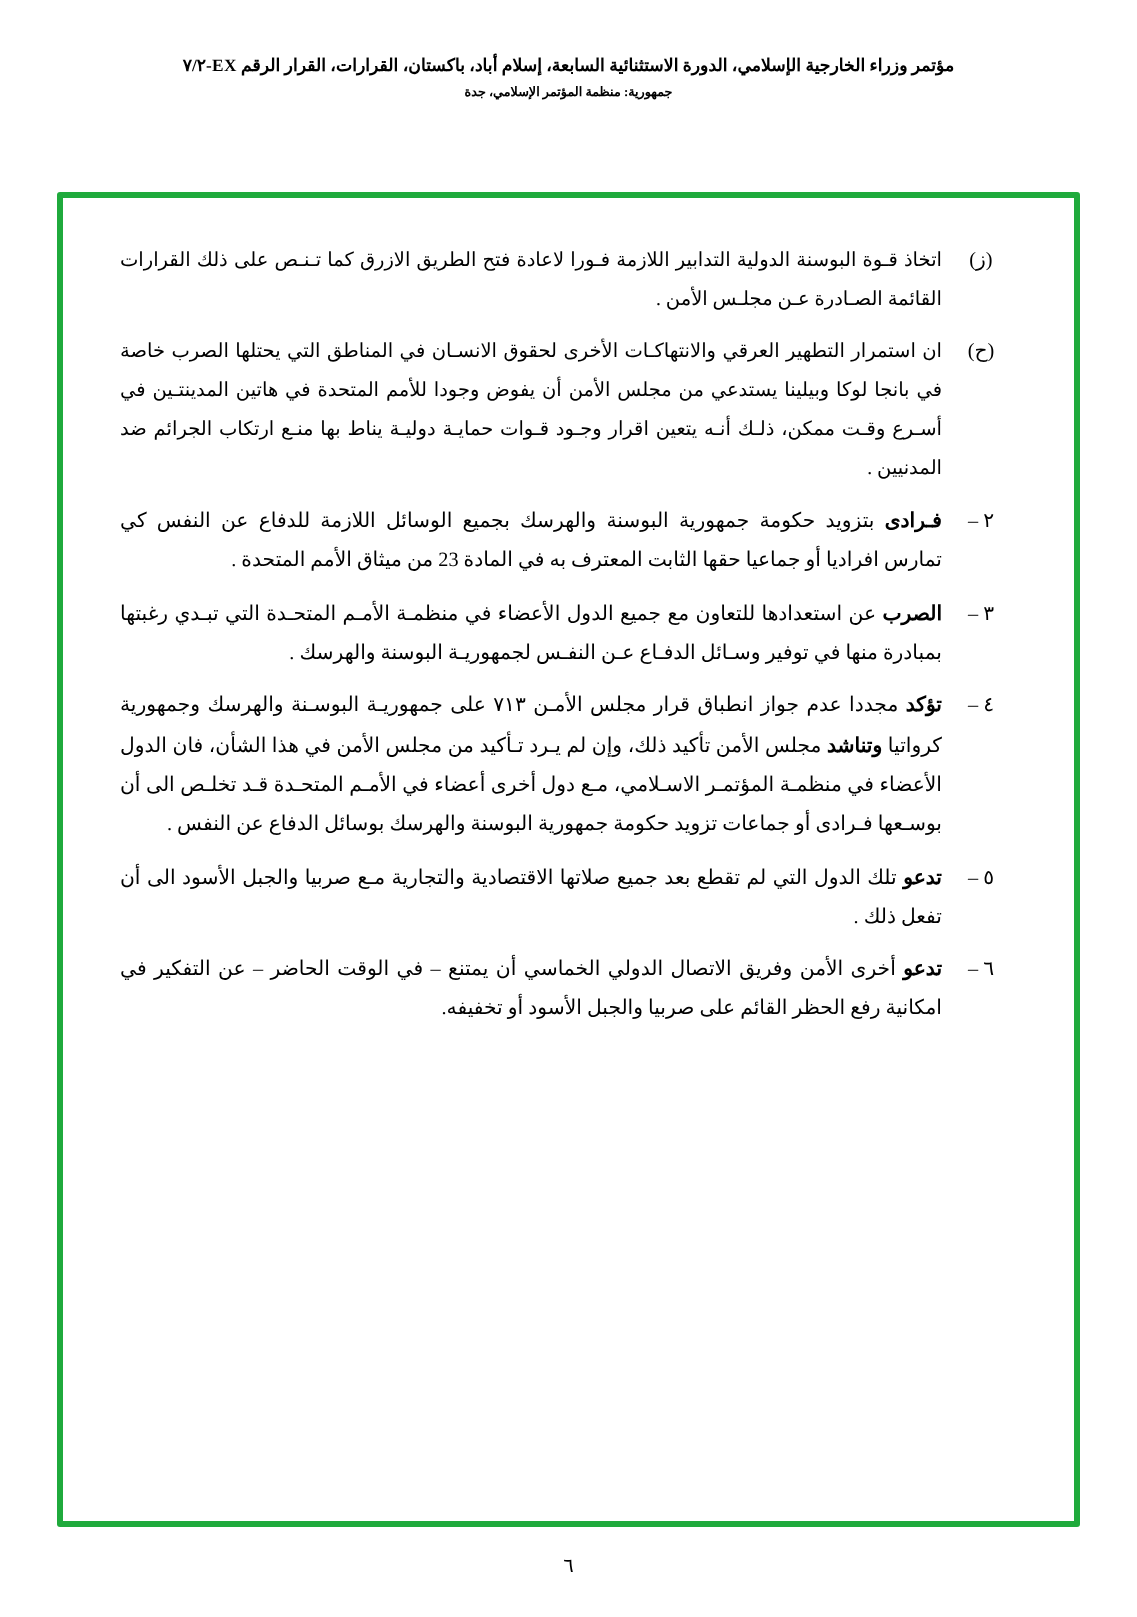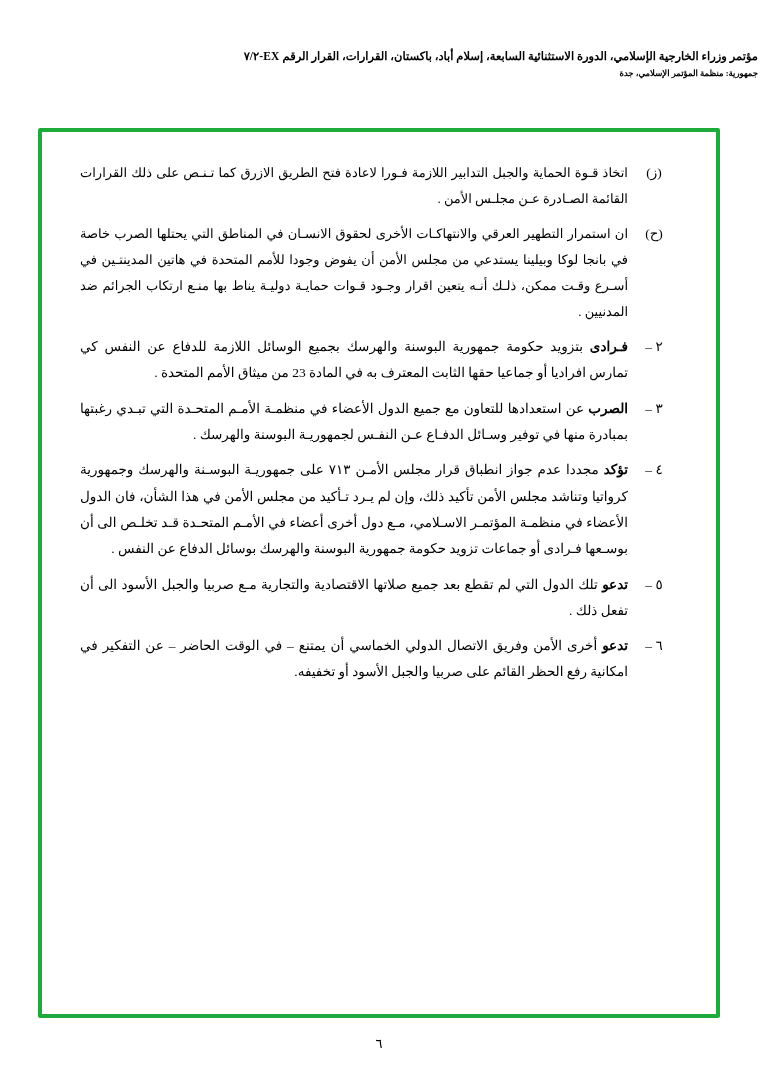--- a/index.html
+++ b/index.html
@@ -14,23 +14,24 @@
     font-family: "Liberation Serif", "DejaVu Serif", serif;
     color: #000000;
   }
   .page {
     position: absolute;
     inset: 0;
     padding: 0;
   }
   .header {
     position: absolute;
-    top: 48px;
+    top: 36px;
     left: 0;
     right: 0;
+    text-align: center;
     direction: rtl;
   }
   .header-line1 {
     font-size: 11.5px;
     font-weight: bold;
     letter-spacing: 0.2px;
     line-height: 1.4;
     color: #000;
   }
   .header-line2 {
@@ -83,21 +84,21 @@
     direction: rtl;
   }
   .para.alpha {
     font-size: 13px;
     line-height: 2.0;
   }
   .lead {
     font-weight: bold;
   }
   .emph {
-    font-weight: normal;
+    font-weight: bold;
   }
   .footer {
     position: absolute;
     bottom: 26px;
     left: 0;
     right: 0;
     text-align: center;
     font-size: 13px;
   }
 </style>
@@ -110,21 +111,21 @@
     <div class="header-line1">مؤتمر وزراء الخارجية الإسلامي، الدورة الاستثنائية السابعة، إسلام أباد، باكستان، القرارات، القرار الرقم EX-٧/٢</div>
     <div class="header-line2">جمهورية: منظمة المؤتمر الإسلامي، جدة</div>
   </div>
 
   <div class="frame"></div>
 
   <div class="content">
 
     <div class="item">
       <div class="marker">(ز)</div>
-      <div class="para alpha">اتخاذ قـوة الحماية والجبل التدابير اللازمة فـورا لاعادة فتح الطريق الازرق كما تـنـص على ذلك القرارات القائمة الصـادرة عـن مجلـس الأمن .</div>
+      <div class="para alpha">اتخاذ قـوة البوسنة الدولية التدابير اللازمة فـورا لاعادة فتح الطريق الازرق كما تـنـص على ذلك القرارات القائمة الصـادرة عـن مجلـس الأمن .</div>
     </div>
 
     <div class="item">
       <div class="marker">(ح)</div>
       <div class="para alpha">ان استمرار التطهير العرقي والانتهاكـات الأخرى لحقوق الانسـان في المناطق التي يحتلها الصرب خاصة في بانجا لوكا وبيلينا يستدعي من مجلس الأمن أن يفوض وجودا للأمم المتحدة في هاتين المدينتـين في أسـرع وقـت ممكن، ذلـك أنـه يتعين اقرار وجـود قـوات حمايـة دوليـة يناط بها منـع ارتكاب الجرائم ضد المدنيين .</div>
     </div>
 
     <div class="item">
       <div class="marker">٢ –</div>
       <div class="para"><span class="lead">فـرادى</span> <span>بتزويد حكومة جمهورية البوسنة والهرسك بجميع الوسائل اللازمة للدفاع عن النفس كي تمارس افرادیا أو جماعيا حقها الثابت المعترف به في المادة 23 من ميثاق الأمم المتحدة .</span></div>

